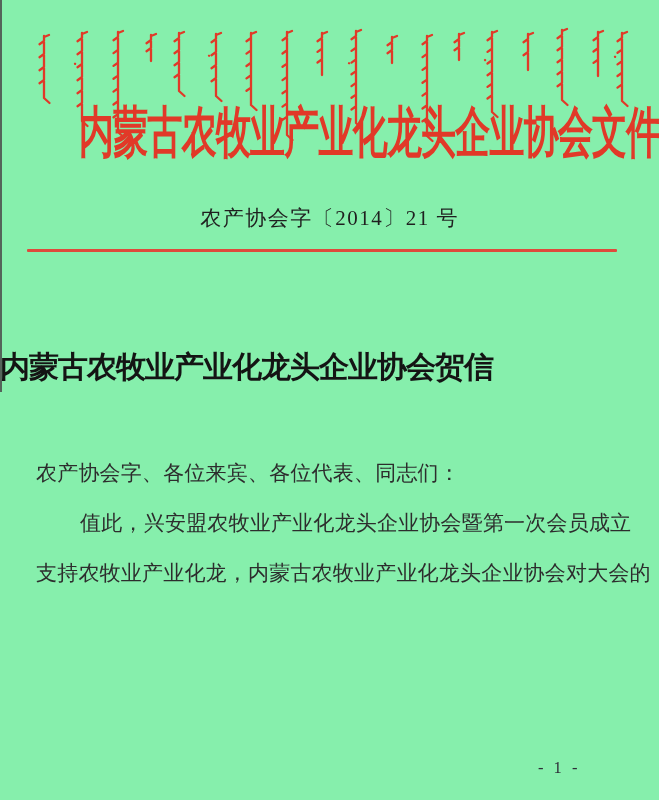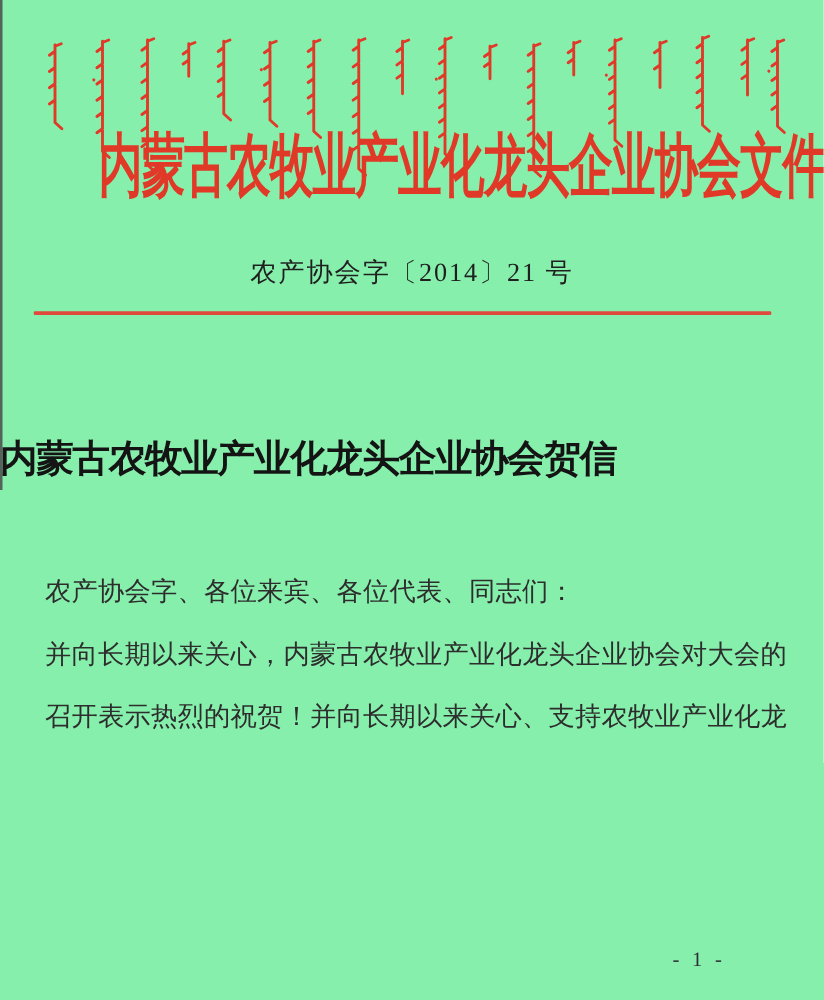--- a/index.html
+++ b/index.html
@@ -94,20 +94,20 @@
 
   <div class="doc-number">农产协会字〔2014〕21 号</div>
 
   <div class="red-divider"></div>
 
   <div class="letter-title">内蒙古农牧业产业化龙头企业协会贺信</div>
 
   <div class="letter-flow">
     <div class="line">农产协会字、各位来宾、各位代表、同志们：</div>
     <div id="para-lines">
-        <div class="line">并向长期以来关心，内蒙古农牧业产业化龙头企业协会对大会的</div>
-        <div class="line">召开表示热烈的祝贺！并向长期以来关心、支持农牧业产业化龙</div>
+        <div class="line indent">值此，兴安盟农牧业产业化龙头企业协会暨第一次会员成立</div>
+        <div class="line">支持农牧业产业化龙，内蒙古农牧业产业化龙头企业协会对大会的</div>
       </div>
   </div>
 
   <div class="page-number">- 1 -</div>
 
 </div>
 
 </body></html>

